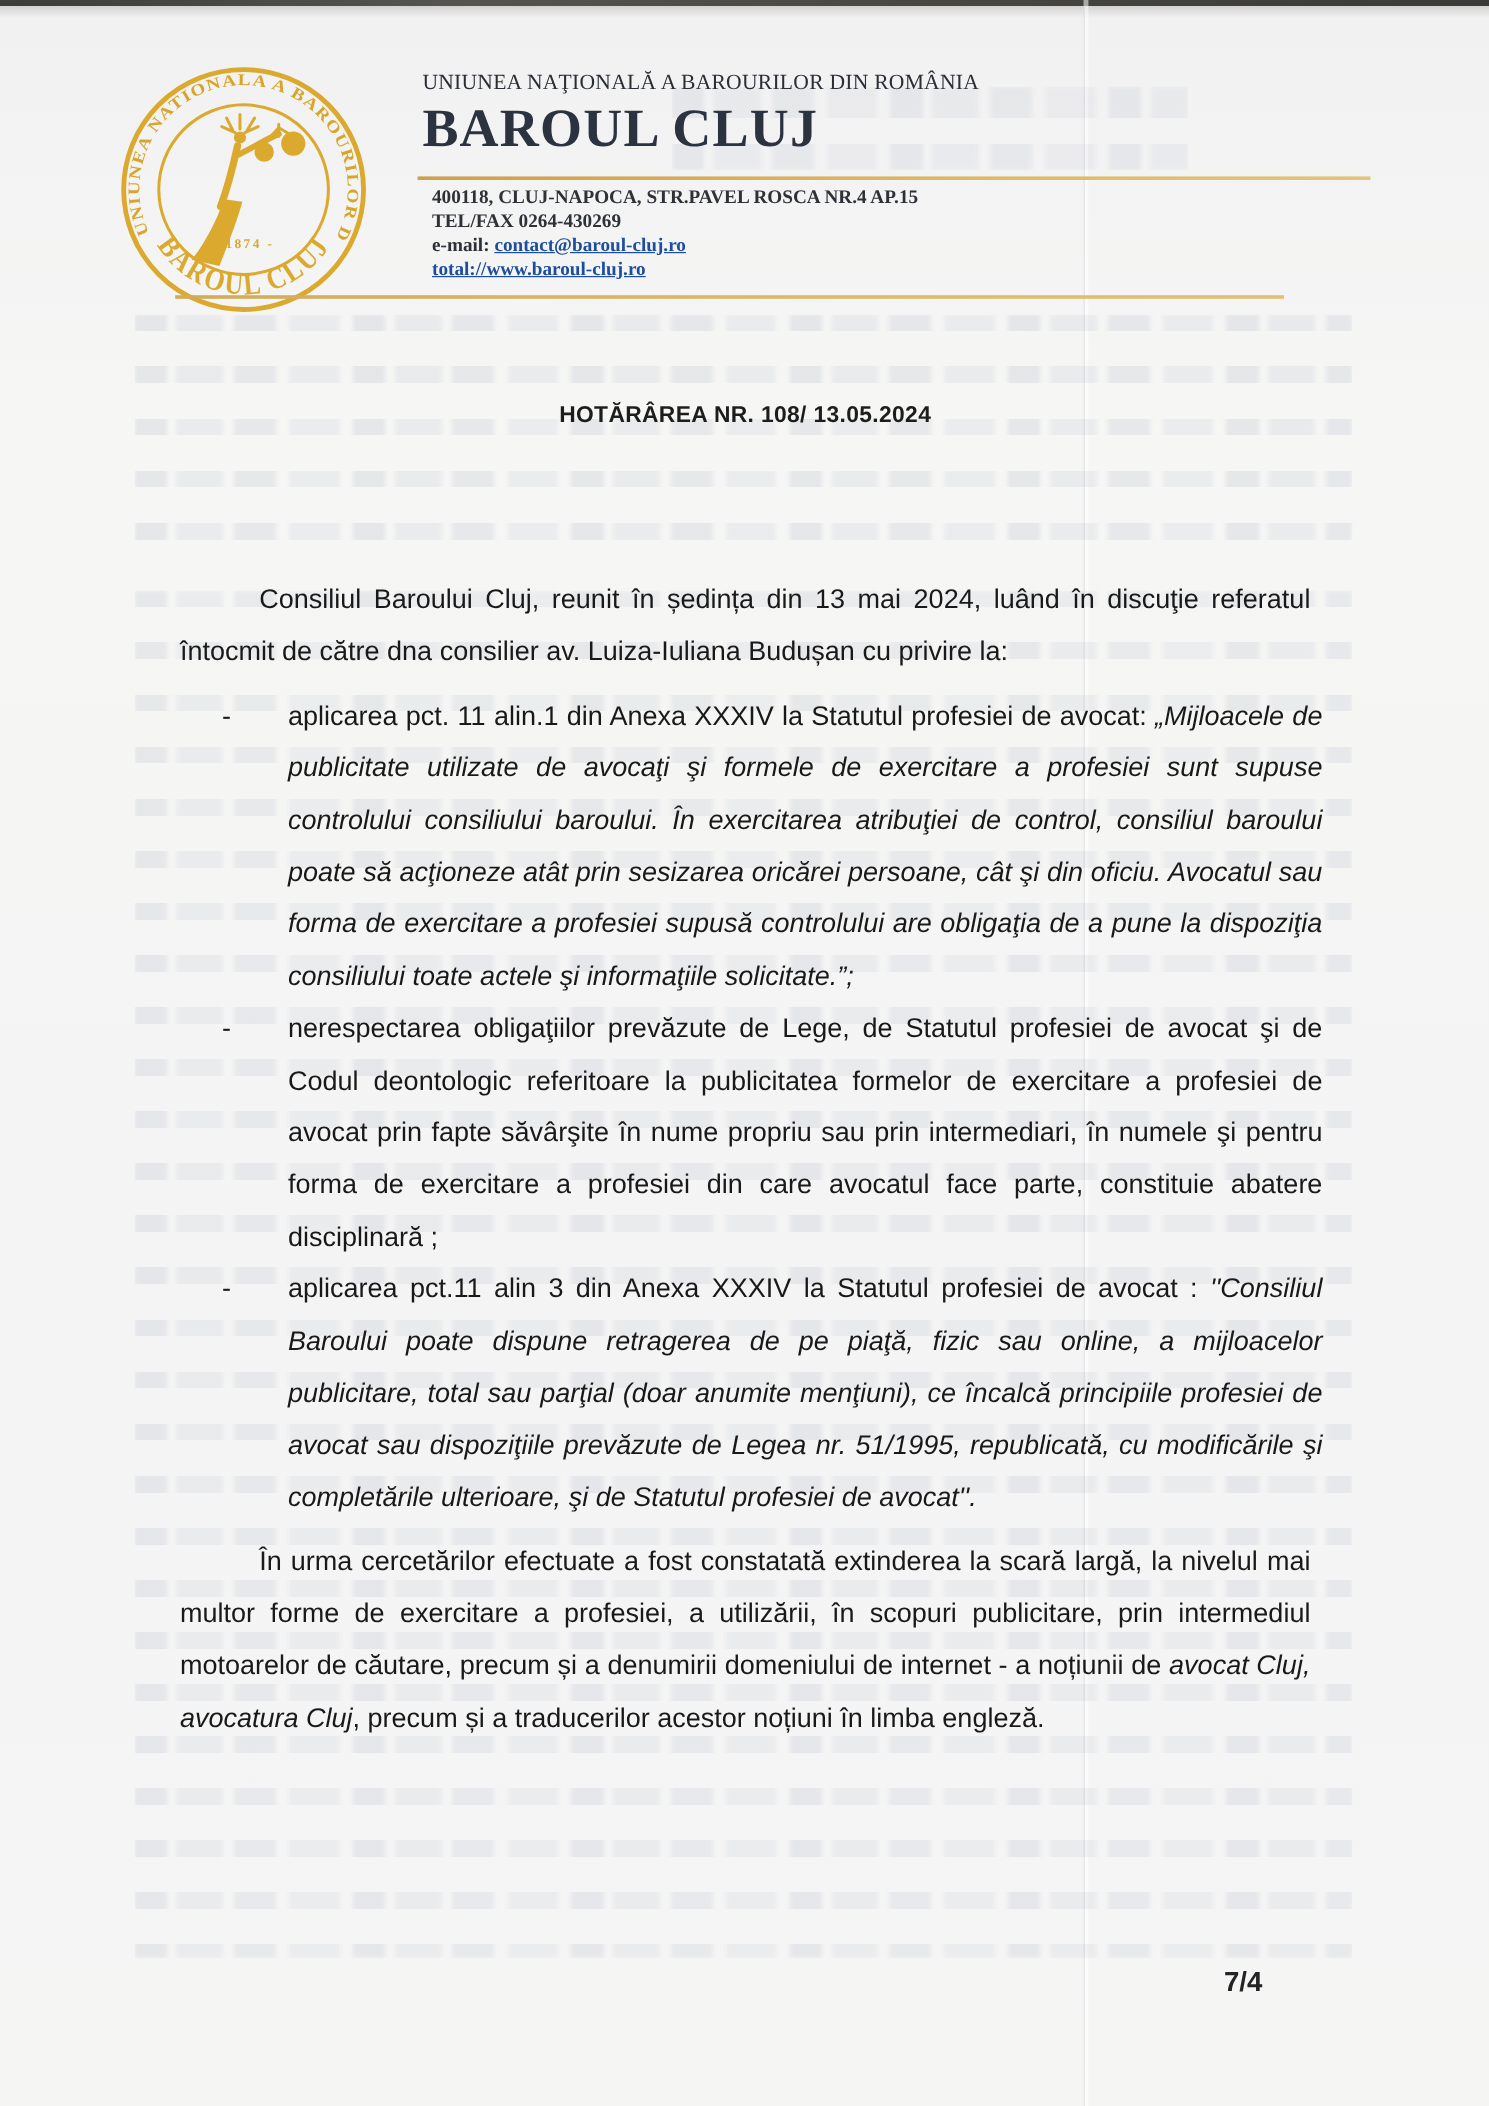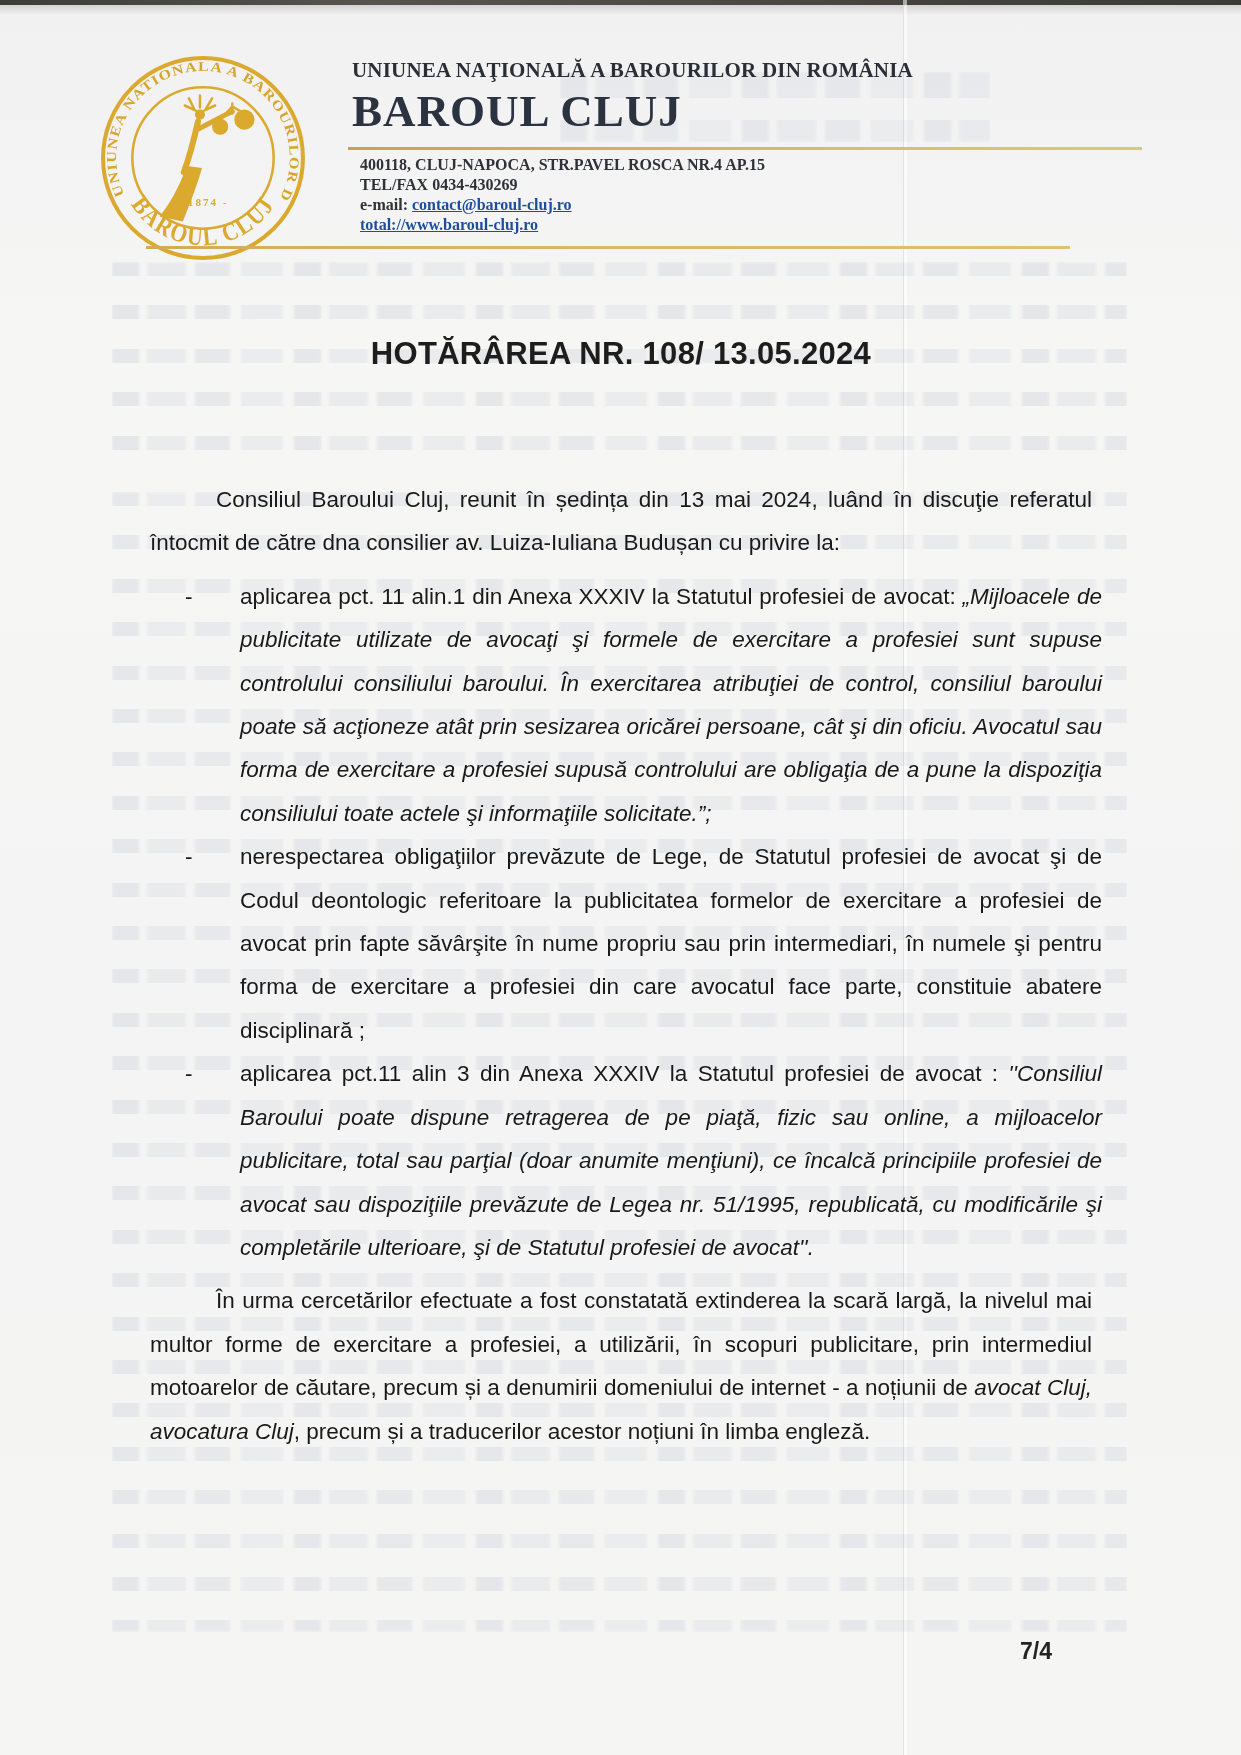--- a/index.html
+++ b/index.html
@@ -15,22 +15,22 @@
   .top-edge{position:absolute;top:0;left:0;width:100%;height:5px;
     background:linear-gradient(90deg,#3c3c3a,#55544f 30%,#45443f 70%,#3a3a38);}
   .top-edge-fade{position:absolute;top:5px;left:0;width:100%;height:10px;
     background:linear-gradient(180deg,rgba(120,120,118,.25),rgba(120,120,118,0));}
   .scan-line{position:absolute;top:0;left:903px;width:3px;height:1755px;
     background:rgba(255,255,255,.55);border-left:1px solid rgba(170,172,180,.30);}
 
   
   .logo{position:absolute;left:98px;top:52px;width:210px;height:212px;}
   .header-text{position:absolute;left:352px;top:58px;width:760px;}
-  .union-name{font-family:"Liberation Serif",serif;font-weight:bold;
-    font-size:21px;color:#2a2e36;letter-spacing:.2px;}
+  .union-name{font-family:"Liberation Serif",serif;font-weight:normal;
+    font-size:18px;color:#2a2e36;letter-spacing:.2px;}
   .bar-name{font-family:"Liberation Serif",serif;font-weight:bold;
     font-size:45px;color:#2c3340;letter-spacing:1px;margin-top:2px;}
   .gold-rule-1{position:absolute;left:348px;top:147px;width:794px;height:3px;
     background:linear-gradient(90deg,#caa24f,#ddba6b 60%,#e2c47e);}
   .contact{position:absolute;left:360px;top:155px;
     font-family:"Liberation Serif",serif;font-weight:bold;font-size:16px;
     color:#2e3136;line-height:20px;}
   .contact a{color:#1d4d9e;text-decoration:underline;}
   .gold-rule-2{position:absolute;left:146px;top:246px;width:924px;height:3px;
     background:linear-gradient(90deg,#d2ab58,#dcb968 55%,#e0c076);}
@@ -45,21 +45,21 @@
     -webkit-mask-image:repeating-linear-gradient(180deg,#000 0 14px,transparent 14px 43.4px);
     mask-image:repeating-linear-gradient(180deg,#000 0 14px,transparent 14px 43.4px);}
   .ghost-header{left:560px;top:72px;width:430px;height:70px;opacity:.10;
     -webkit-mask-image:repeating-linear-gradient(180deg,#000 0 26px,transparent 26px 48px);
     mask-image:repeating-linear-gradient(180deg,#000 0 26px,transparent 26px 48px);}
   .ghost-upper{left:112px;top:262px;width:1015px;height:200px;}
   .ghost-body{left:112px;top:492px;width:1015px;height:1140px;opacity:.115;}
 
   
   .doc-title{position:absolute;left:140px;top:336px;width:962px;
-    text-align:center;font-size:31px;font-weight:bold;color:#1d1d1d;
+    text-align:center;font-size:19px;font-weight:bold;color:#1d1d1d;
     letter-spacing:.3px;}
   .doc-body{position:absolute;left:140px;top:468px;width:962px;
     font-size:22.5px;line-height:43.4px;text-align:justify;color:#191919;}
   .doc-body p{margin:10px;}
   .indent{text-indent:66px;}
   .bullets{margin:0;padding:0;list-style:none;}
   .bullets li{position:relative;margin:0;padding-left:100px;}
   .bullets .dash{position:absolute;left:45px;top:0;}
   .q{font-style:italic;}
   .page-number{position:absolute;left:1020px;top:1638px;width:60px;
@@ -104,21 +104,21 @@
     </g>
   </svg>
 
   <div class="header-text">
     <div class="union-name">UNIUNEA NAŢIONALĂ A BAROURILOR DIN ROMÂNIA</div>
     <div class="bar-name">BAROUL CLUJ</div>
   </div>
   <div class="gold-rule-1"></div>
   <div class="contact">
     <div>400118,  CLUJ-NAPOCA, STR.PAVEL ROSCA NR.4 AP.15</div>
-    <div>TEL/FAX 0434-430269</div>
+    <div>TEL/FAX 0264-430269</div>
     <div><span>e-mail: </span><a href="#">contact@baroul-cluj.ro</a></div>
     <div><a href="#">total://www.baroul-cluj.ro</a></div>
   </div>
   <div class="gold-rule-2"></div>
 
   <div class="doc-title">HOTĂRÂREA NR. 108/ 13.05.2024</div>
 
   <div class="doc-body">
     <p class="indent">Consiliul Baroului Cluj, reunit în ședința din 13 mai 2024, luând în discuţie referatul întocmit de către dna consilier av. Luiza-Iuliana Budușan cu privire la:</p>
     <ul class="bullets">

